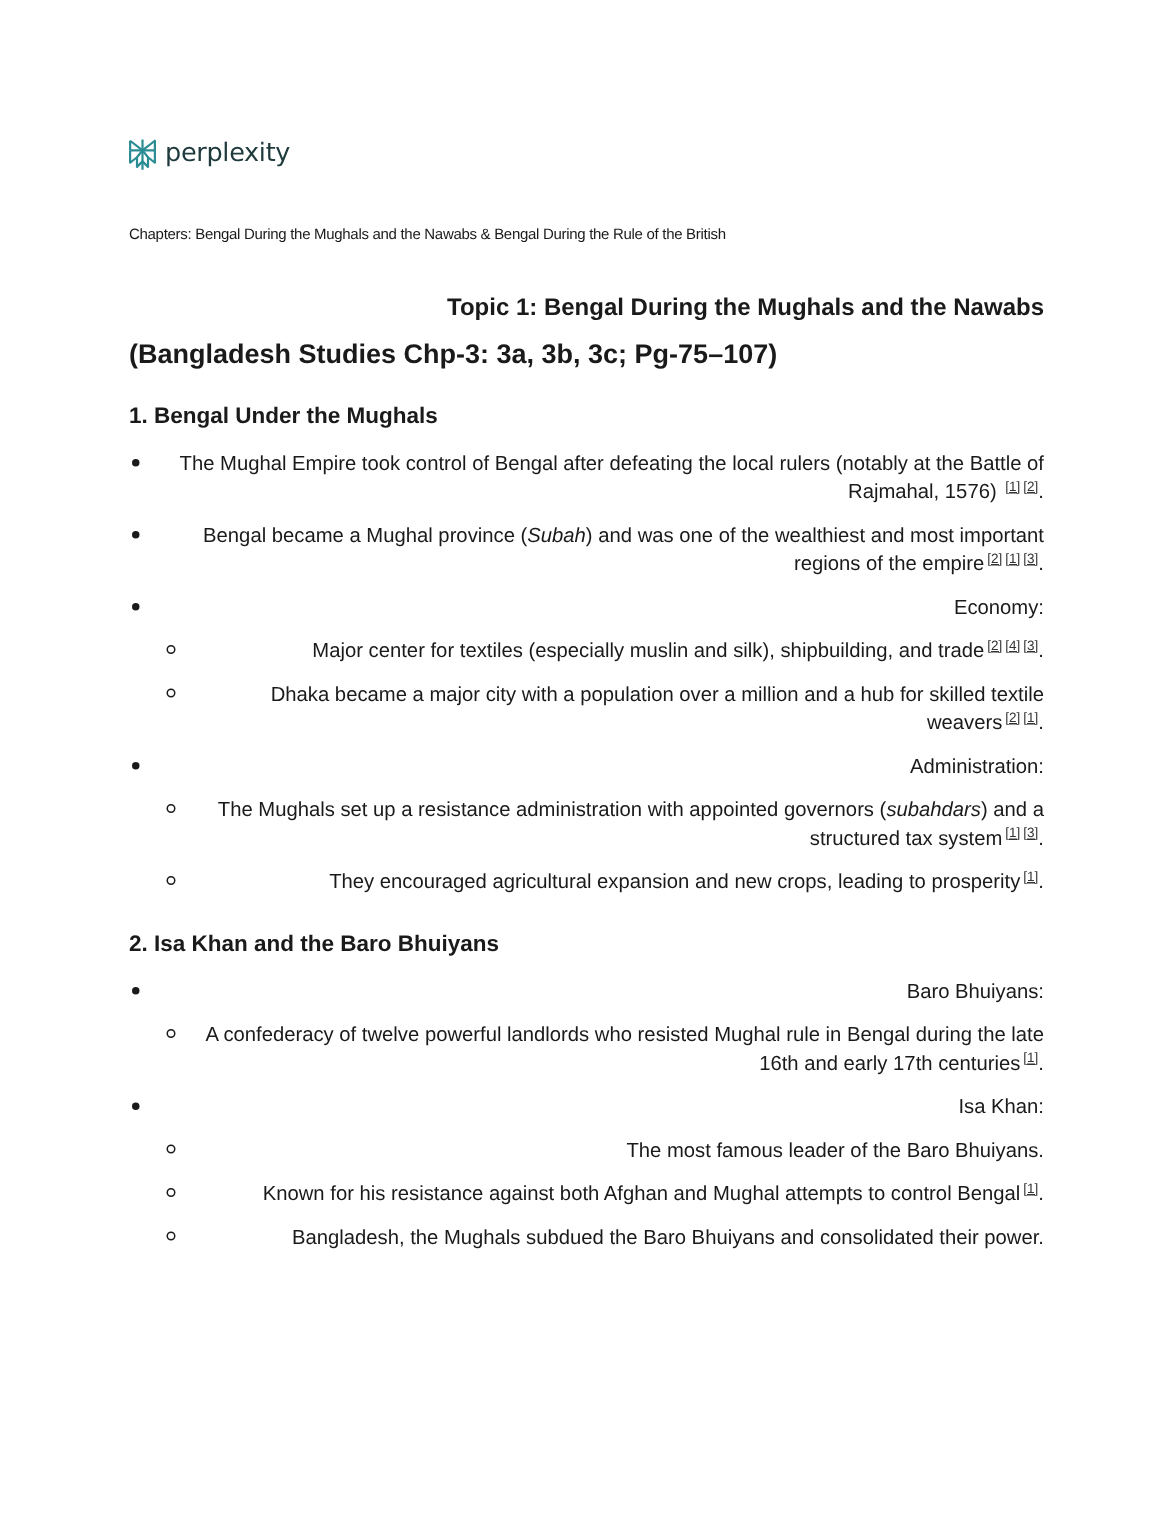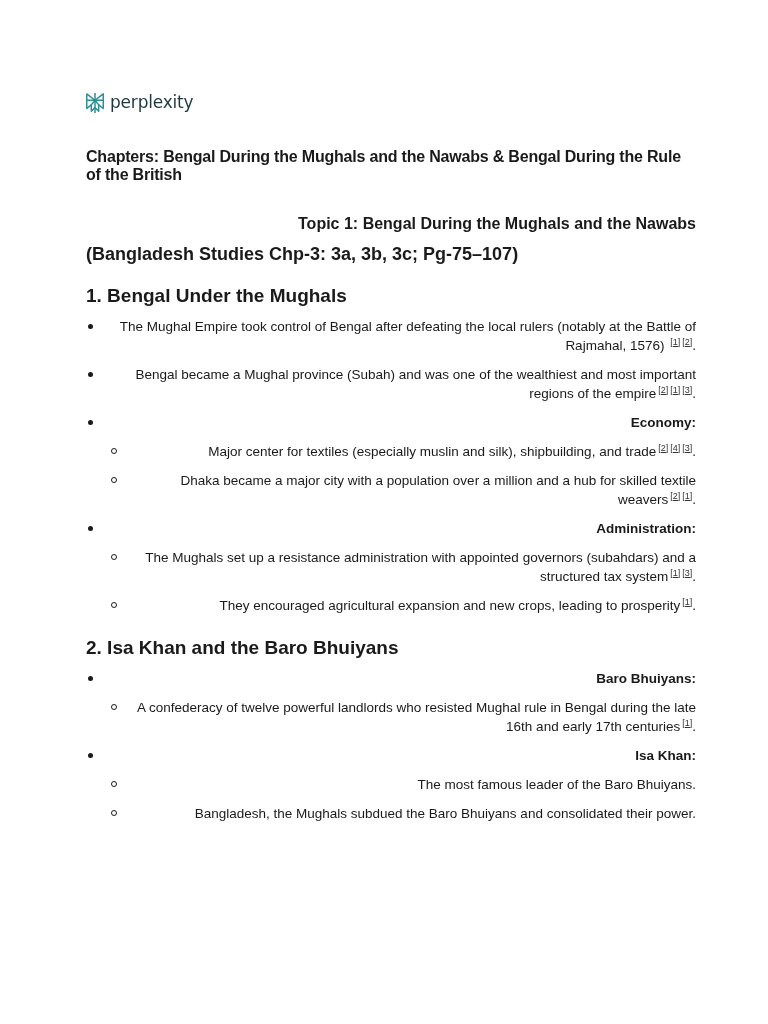--- a/index.html
+++ b/index.html
@@ -52,41 +52,41 @@
       width: 610px;
     }
     .doc-title {
       font-size: 15px;
       font-weight: bold;
       margin: 0;
       line-height: 22px;
       letter-spacing: -0.1px;
     }
     .chapters {
-      font-size: 16px;
-      font-weight: bold;
+      font-size: 10px;
+      font-weight: normal;
       margin: 10px 0 16px 0;
       line-height: 18px;
       letter-spacing: -0.2px;
     }
     .topic {
       font-size: 16px;
       font-weight: bold;
       margin: 29px 0 0 0;
       line-height: 22px;
       text-align: right;
     }
     .topic-ref {
       font-size: 18px;
       font-weight: bold;
       margin: 10px 0 0 0;
       line-height: 18px;
     }
     .section-heading {
-      font-size: 19px;
+      font-size: 15px;
       font-weight: bold;
       margin: 22px 0 0 0;
       line-height: 22px;
     }
     .section-heading.s2 { margin-top: 22px; }
     ul.l1 {
       list-style: none;
       margin: 10px 0 0 0;
       padding: 0;
     }
@@ -122,22 +122,22 @@
     ul.l2 > li > .bullet {
       position: absolute;
       left: 2px;
       top: 6px;
       width: 4px;
       height: 4px;
       border-radius: 50%;
       border: 1px solid #1a1a1a;
       background: transparent;
     }
-    .bold { font-weight: bold; }
-    .ital { }
+    .bold { font-weight: normal; }
+    .ital { font-style: italic; }
     sup.cite {
       font-size: 9px;
       vertical-align: super;
       line-height: 0;
       text-decoration: underline;
       color: #333;
       margin-left: 2px;
     }
   </style>
 </head>
@@ -221,20 +221,24 @@
       <li>
         <span class="bullet"></span>
         <span class="bold">Isa Khan:</span>
         <ul class="l2">
           <li>
             <span class="bullet"></span>
             <span>The most famous leader of the Baro Bhuiyans.</span>
           </li>
           <li>
             <span class="bullet"></span>
+            <span>Known for his resistance against both Afghan and Mughal attempts to control Bengal</span><sup class="cite">[1]</sup><span>.</span>
+          </li>
+          <li>
+            <span class="bullet"></span>
             <span>Bangladesh, the Mughals subdued the Baro Bhuiyans and consolidated their power.</span>
           </li>
         </ul>
       </li>
     </ul>
 
   </div>
 </div>
 
 </body></html>

